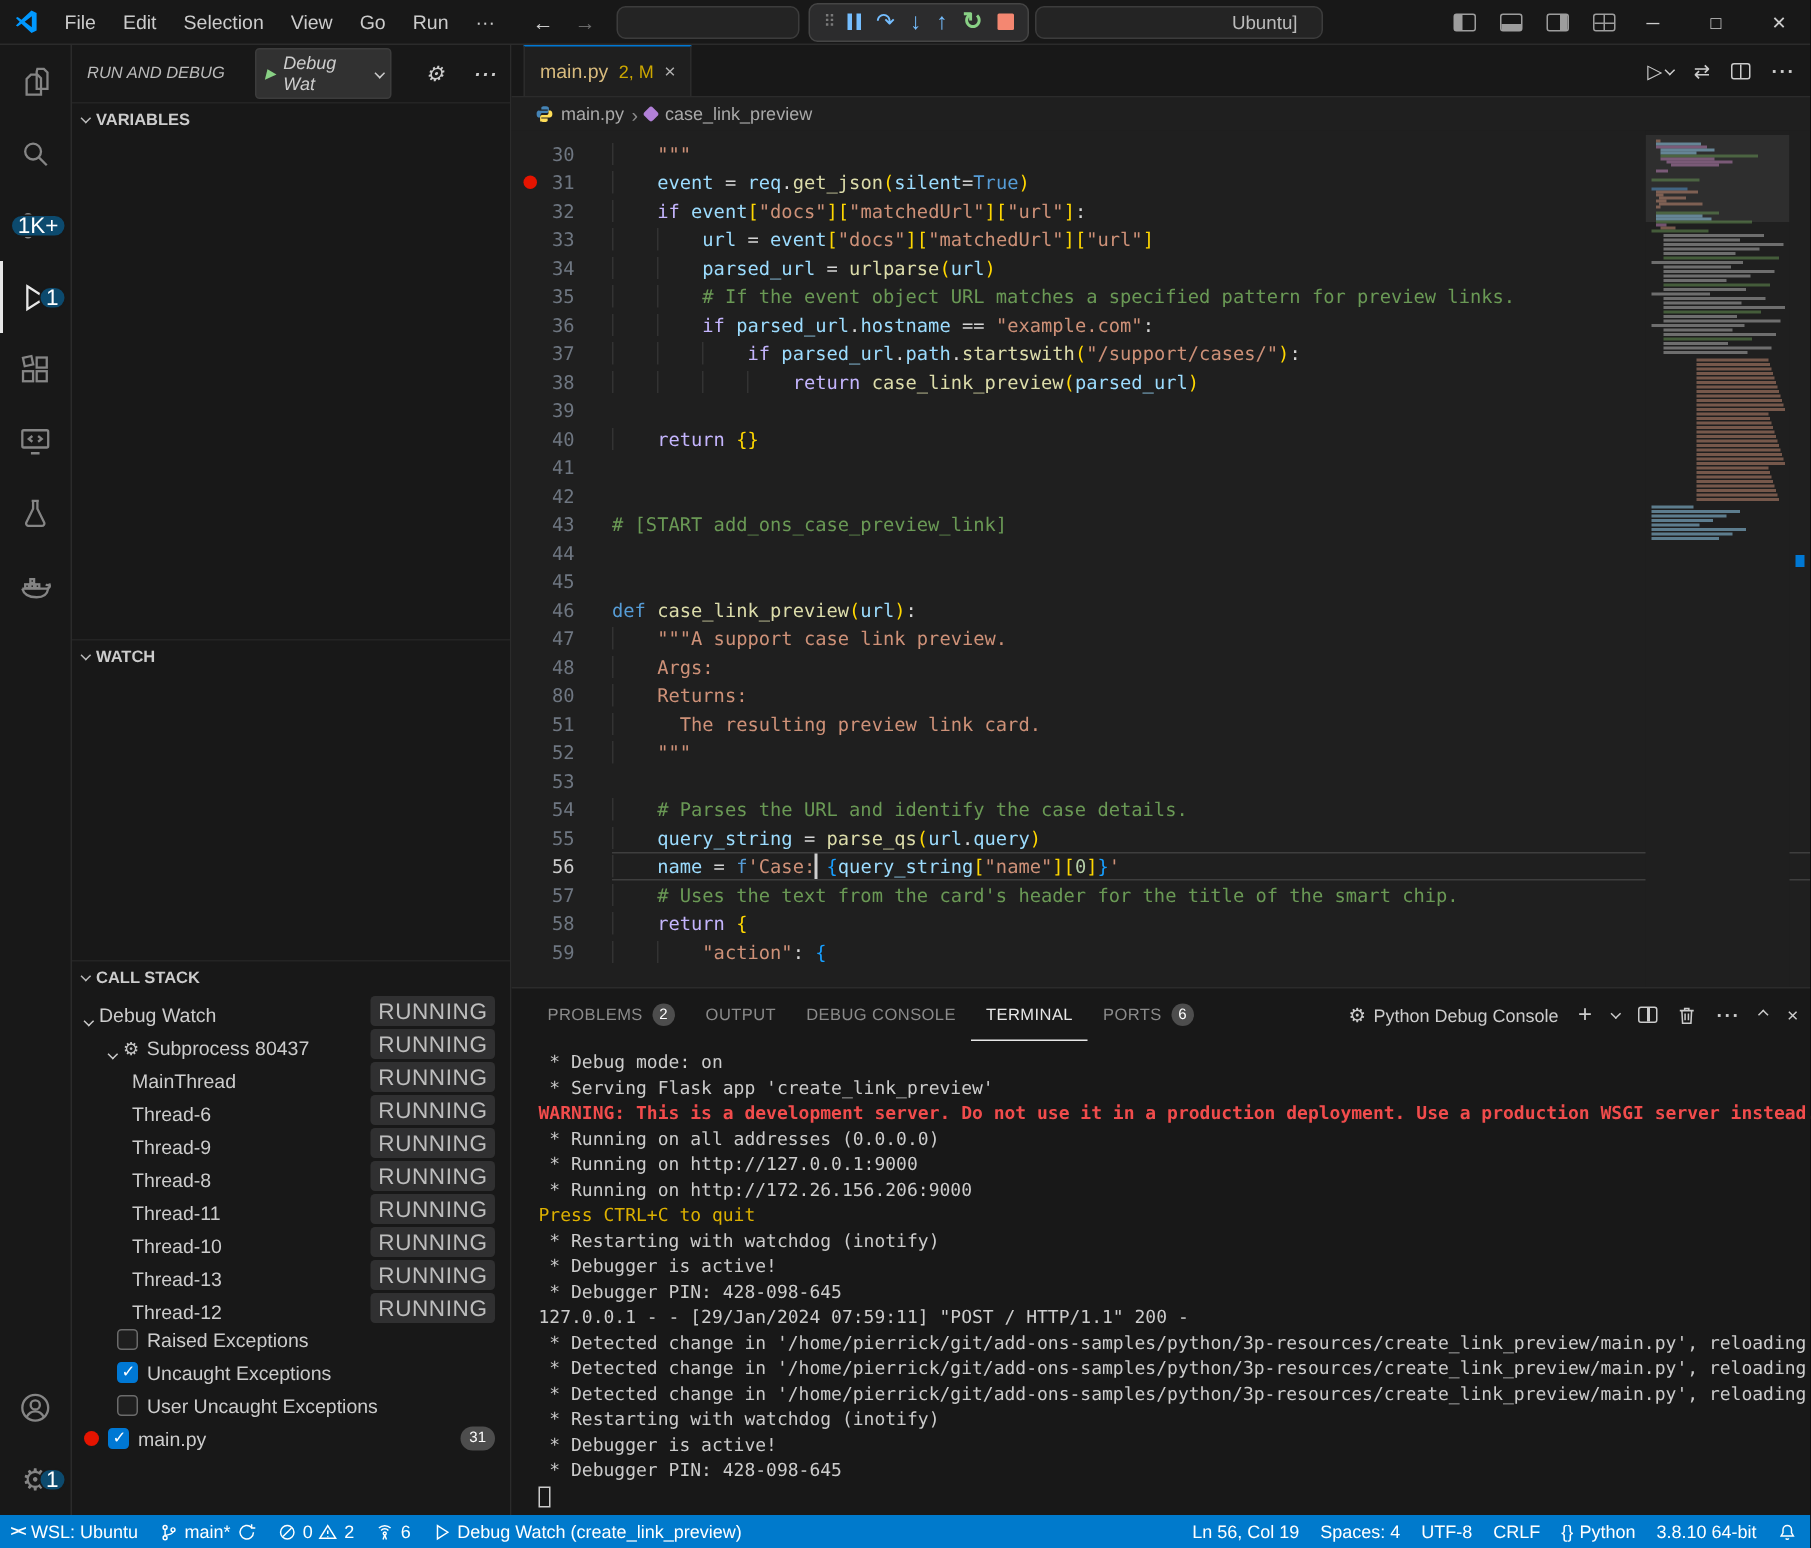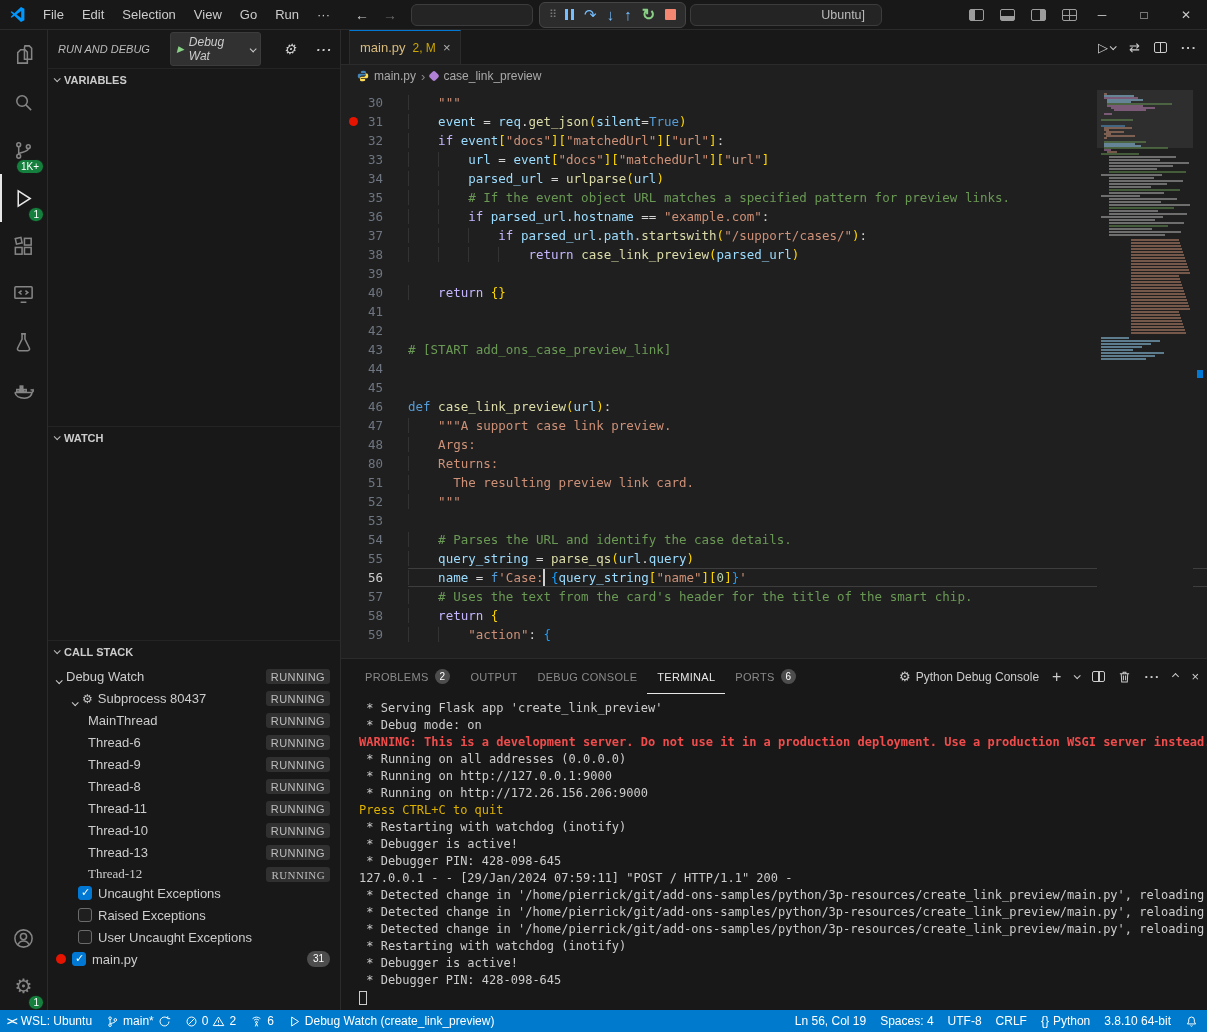--- a/index.html
+++ b/index.html
@@ -36,41 +36,41 @@
   .win-ctrls span { width:42px; text-align:center; line-height:30px; font-size:12px; color:#cccccc; }
 
   
   .main { display:flex; height:980px; }
 
   
   .activitybar { width:48px; background:#181818; border-right:1px solid #2b2b2b; display:flex; flex-direction:column; align-items:stretch; }
   .act-item { height:48px; display:flex; align-items:center; justify-content:center; position:relative; color:#858585; }
   .act-item.active { color:#e7e7e7; box-shadow:inset 2px 0 0 #e7e7e7; }
   .act-item svg { width:23px; height:23px; stroke:currentColor; fill:none; stroke-width:1.6; }
-  .act-badge { position:absolute; bottom:0; right:3px; background:#15803d; color:#fff; font-size:10px; line-height:13px; padding:0 4px; border-radius:8px; border:1px solid #181818; }
+  .act-badge { position:absolute; bottom:16px; right:3px; background:#0c4a6e; color:#fff; font-size:15px; line-height:13px; padding:0 4px; border-radius:8px; border:1px solid #181818; }
   .act-spacer { flex:1; }
   .act-gear { font-size:20px; }
 
   
   .sidebar { width:293px; background:#181818; border-right:1px solid #2b2b2b; display:flex; flex-direction:column; font-size:13px; overflow:hidden; }
   .sb-header { height:38px; display:flex; align-items:center; padding:0 8px 0 10px; gap:18px;font-style:italic; }
   .sb-title { font-size:11px; color:#bbbbbb; white-space:nowrap; }
   .launch-btn { display:flex; align-items:center; gap:5px; background:#313131; border:1px solid #3c3c3c; border-radius:3px; padding:2px 6px; color:#cccccc; font-size:12px; margin-left:2px; }
   .play-green { color:#89d185; font-size:9px; }
   .chev { display:inline-block; width:5px; height:5px; border-right:1.3px solid #cccccc; border-bottom:1.3px solid #cccccc; transform:rotate(45deg) translateY(-1px); }
   .chev.up { transform:rotate(-135deg); }
   .sb-gear { font-size:14px; margin-left:4px; }
   .sb-more { font-weight:bold; letter-spacing:1px; margin-left:2px; }
   .sec-head { height:22px; display:flex; align-items:center; gap:5px; padding-left:6px; border-top:1px solid #242424; font-size:11px; font-weight:bold; color:#cccccc; }
   .sec-head .chev { border-color:#bbbbbb; }
   .vars-body { height:336px; }
   .watch-body { height:192px; }
   .cs-row { height:22px; display:flex; align-items:flex-end; gap:5px; color:#cccccc; font-size:13px; }
   .cs-label { white-space:nowrap; overflow:hidden; }
-  .run-badge { margin-left:auto; margin-right:10px; font-size:11px; letter-spacing:.4px; color:#bdbdbd; background:#303031; border-radius:3px; padding:1.5px 5px;margin-top:48px; }
+  .run-badge { margin-left:auto; margin-right:10px; font-size:15px; letter-spacing:.4px; color:#bdbdbd; background:#303031; border-radius:3px; padding:1.5px 5px;margin-top:48px; }
   .cs-gear { font-size:12px; color:#c5c5c5; }
   .bp-row { height:22px; display:flex; align-items:center; gap:6px; padding-left:8px; }
   .bp-dot { width:10px; height:10px; border-radius:50%; background:#e51400; flex:0 0 auto; }
   .cb { width:14px; height:14px; border:1px solid #6b6b6b; border-radius:3px; background:#1f1f1f; position:relative; flex:0 0 auto; }
   .cb.on { background:#0078d4; border-color:#0078d4; }
   .cb.on::after { content:"✓"; position:absolute; left:2px; top:-1px; font-size:11px; color:#fff; }
   .bp-count { margin-left:auto; margin-right:10px; background:#4d4d4d; color:#fff; font-size:10px; line-height:16px; padding:0 6px; border-radius:9px; }
 
   
   .editorcol { flex:1; display:flex; flex-direction:column; min-width:0; }
@@ -323,35 +323,35 @@
             <span class="run-badge">RUNNING</span>
           </div>
           <div class="cs-row" style="padding-left: 40px;">
             <span class="cs-label">Thread-10</span>
             <span class="run-badge">RUNNING</span>
           </div>
           <div class="cs-row" style="padding-left: 40px;">
             <span class="cs-label">Thread-13</span>
             <span class="run-badge">RUNNING</span>
           </div>
-          <div class="cs-row" style="padding-left: 40px; font-family: Liberation Serif, serif;">
+          <div class="cs-row" style="padding-left: 40px;">
             <span class="cs-label">Thread-12</span>
             <span class="run-badge">RUNNING</span>
           </div>
         </div>
       <div>
+          <div class="bp-row">
+            <span style="width: 16px; flex: 0 0 auto;"></span>
+            <span class="cb"></span>
+            <span>Raised Exceptions</span>
+          </div>
           <div class="bp-row">
             <span style="width: 16px; flex: 0 0 auto;"></span>
             <span class="cb on"></span>
             <span>Uncaught Exceptions</span>
-          </div>
-          <div class="bp-row">
-            <span style="width: 16px; flex: 0 0 auto;"></span>
-            <span class="cb"></span>
-            <span>Raised Exceptions</span>
           </div>
           <div class="bp-row">
             <span style="width: 16px; flex: 0 0 auto;"></span>
             <span class="cb"></span>
             <span>User Uncaught Exceptions</span>
           </div>
           <div class="bp-row">
             <span class="bp-dot"></span>
             <span class="cb on"></span>
             <span>main.py</span>
@@ -717,22 +717,22 @@
             <span class="i-split"></span>
             <svg width="13" height="14" viewBox="0 0 14 14">
                 <path fill="none" stroke="#ccc" stroke-width="1.1" d="M2 3.5h10M5.5 3.5V2h3v1.5M3.5 3.5 4 12.5h6l.5-9M5.8 5.5v5M8.2 5.5v5"></path>
               </svg>
             <span class="kebab">···</span>
             <span class="chev up"></span>
             <span>×</span>
           </div>
         </div>
         <div class="term">
+            <div class="tline"> * Debug mode: on</div>
             <div class="tline"> * Serving Flask app 'create_link_preview'</div>
-            <div class="tline"> * Debug mode: on</div>
             <div class="tline w">WARNING: This is a development server. Do not use it in a production deployment. Use a production WSGI server instead.</div>
             <div class="tline"> * Running on all addresses (0.0.0.0)</div>
             <div class="tline"> * Running on http://127.0.0.1:9000</div>
             <div class="tline"> * Running on http://172.26.156.206:9000</div>
             <div class="tline y">Press CTRL+C to quit</div>
             <div class="tline"> * Restarting with watchdog (inotify)</div>
             <div class="tline"> * Debugger is active!</div>
             <div class="tline"> * Debugger PIN: 428-098-645</div>
             <div class="tline">127.0.0.1 - - [29/Jan/2024 07:59:11] "POST / HTTP/1.1" 200 -</div>
             <div class="tline"> * Detected change in '/home/pierrick/git/add-ons-samples/python/3p-resources/create_link_preview/main.py', reloading</div>

